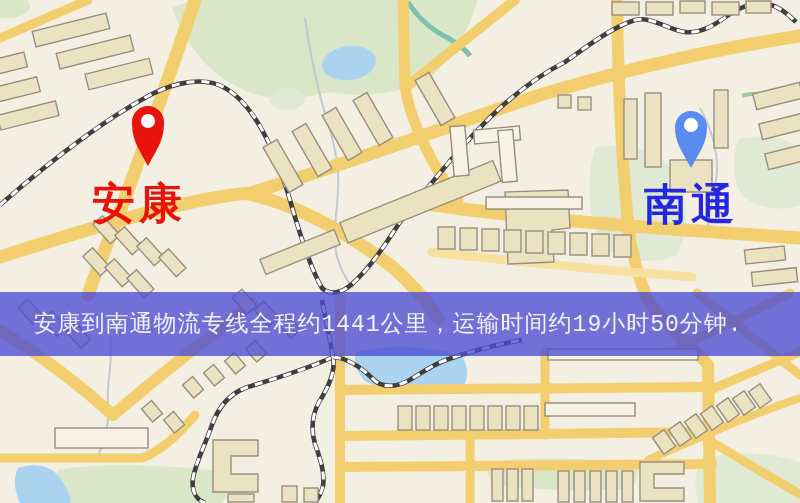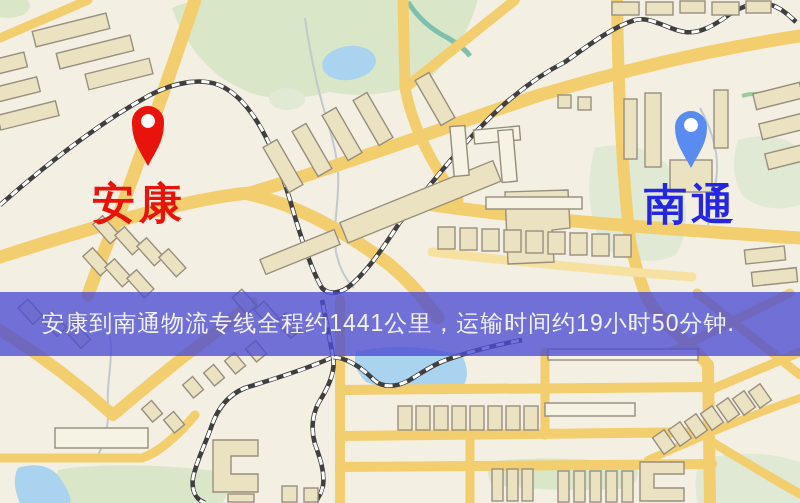--- a/index.html
+++ b/index.html
@@ -1,18 +1,18 @@
 <!DOCTYPE html>
 <html><head>
 <meta charset="utf-8">
 <style>
   html,body{margin:0;padding:0;background:#888;}
   .stage{
     position:relative;width:800px;height:503px;overflow:hidden;
-    font-family:Liberation Sans, sans-serif;
+    font-family:Liberation Mono, monospace;
     text-align:right;
   }
   svg{display:block;}
   .b   {fill:#EBE2C2;stroke:#998F7E;stroke-width:1.4;}
   .bw  {fill:#F6F2E4;stroke:#958D7C;stroke-width:1.4;}
   .road{fill:none;stroke:#F2CE6F;stroke-linecap:round;stroke-linejoin:round;}
   .roadpale{fill:none;stroke:#F6E1A0;stroke-linecap:round;stroke-linejoin:round;}
   .rail-base{fill:none;stroke:#3F3F3F;stroke-width:4.6;stroke-linecap:butt;}
   .rail-dash{fill:none;stroke:#FFFFFF;stroke-width:3;stroke-dasharray:8 7;}
   .park{fill:#D9E7C8;stroke:none;}

